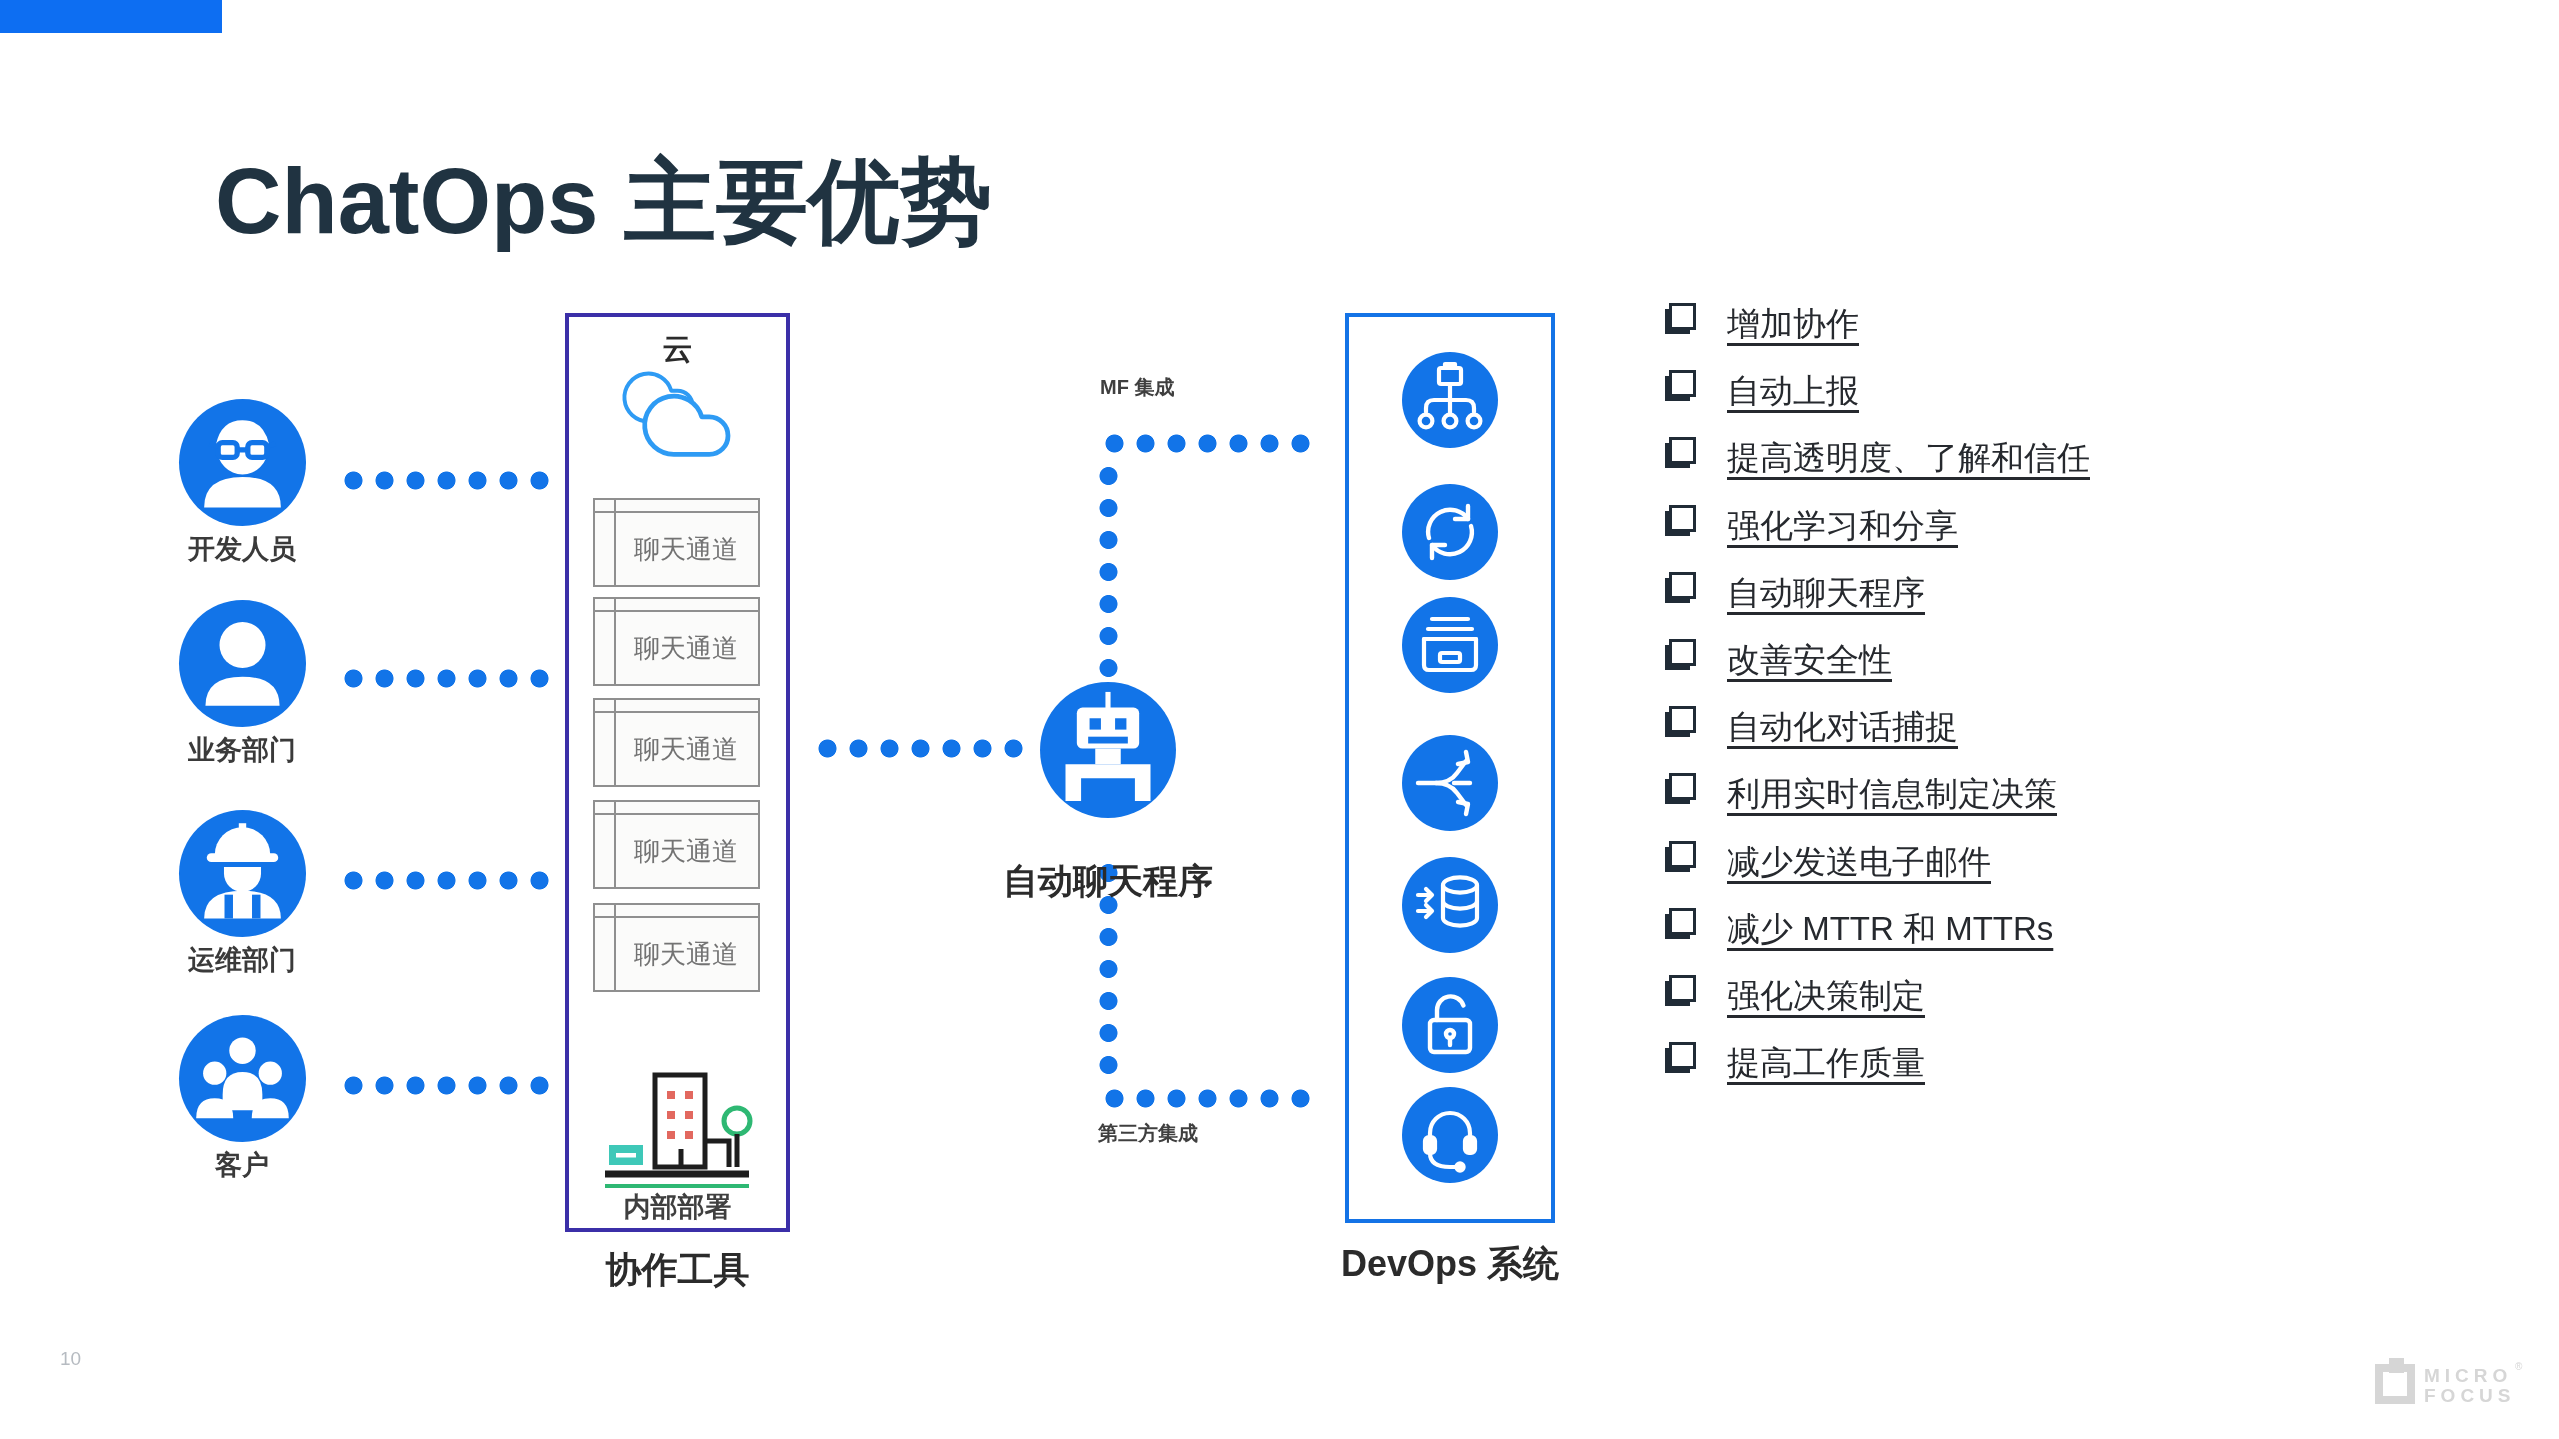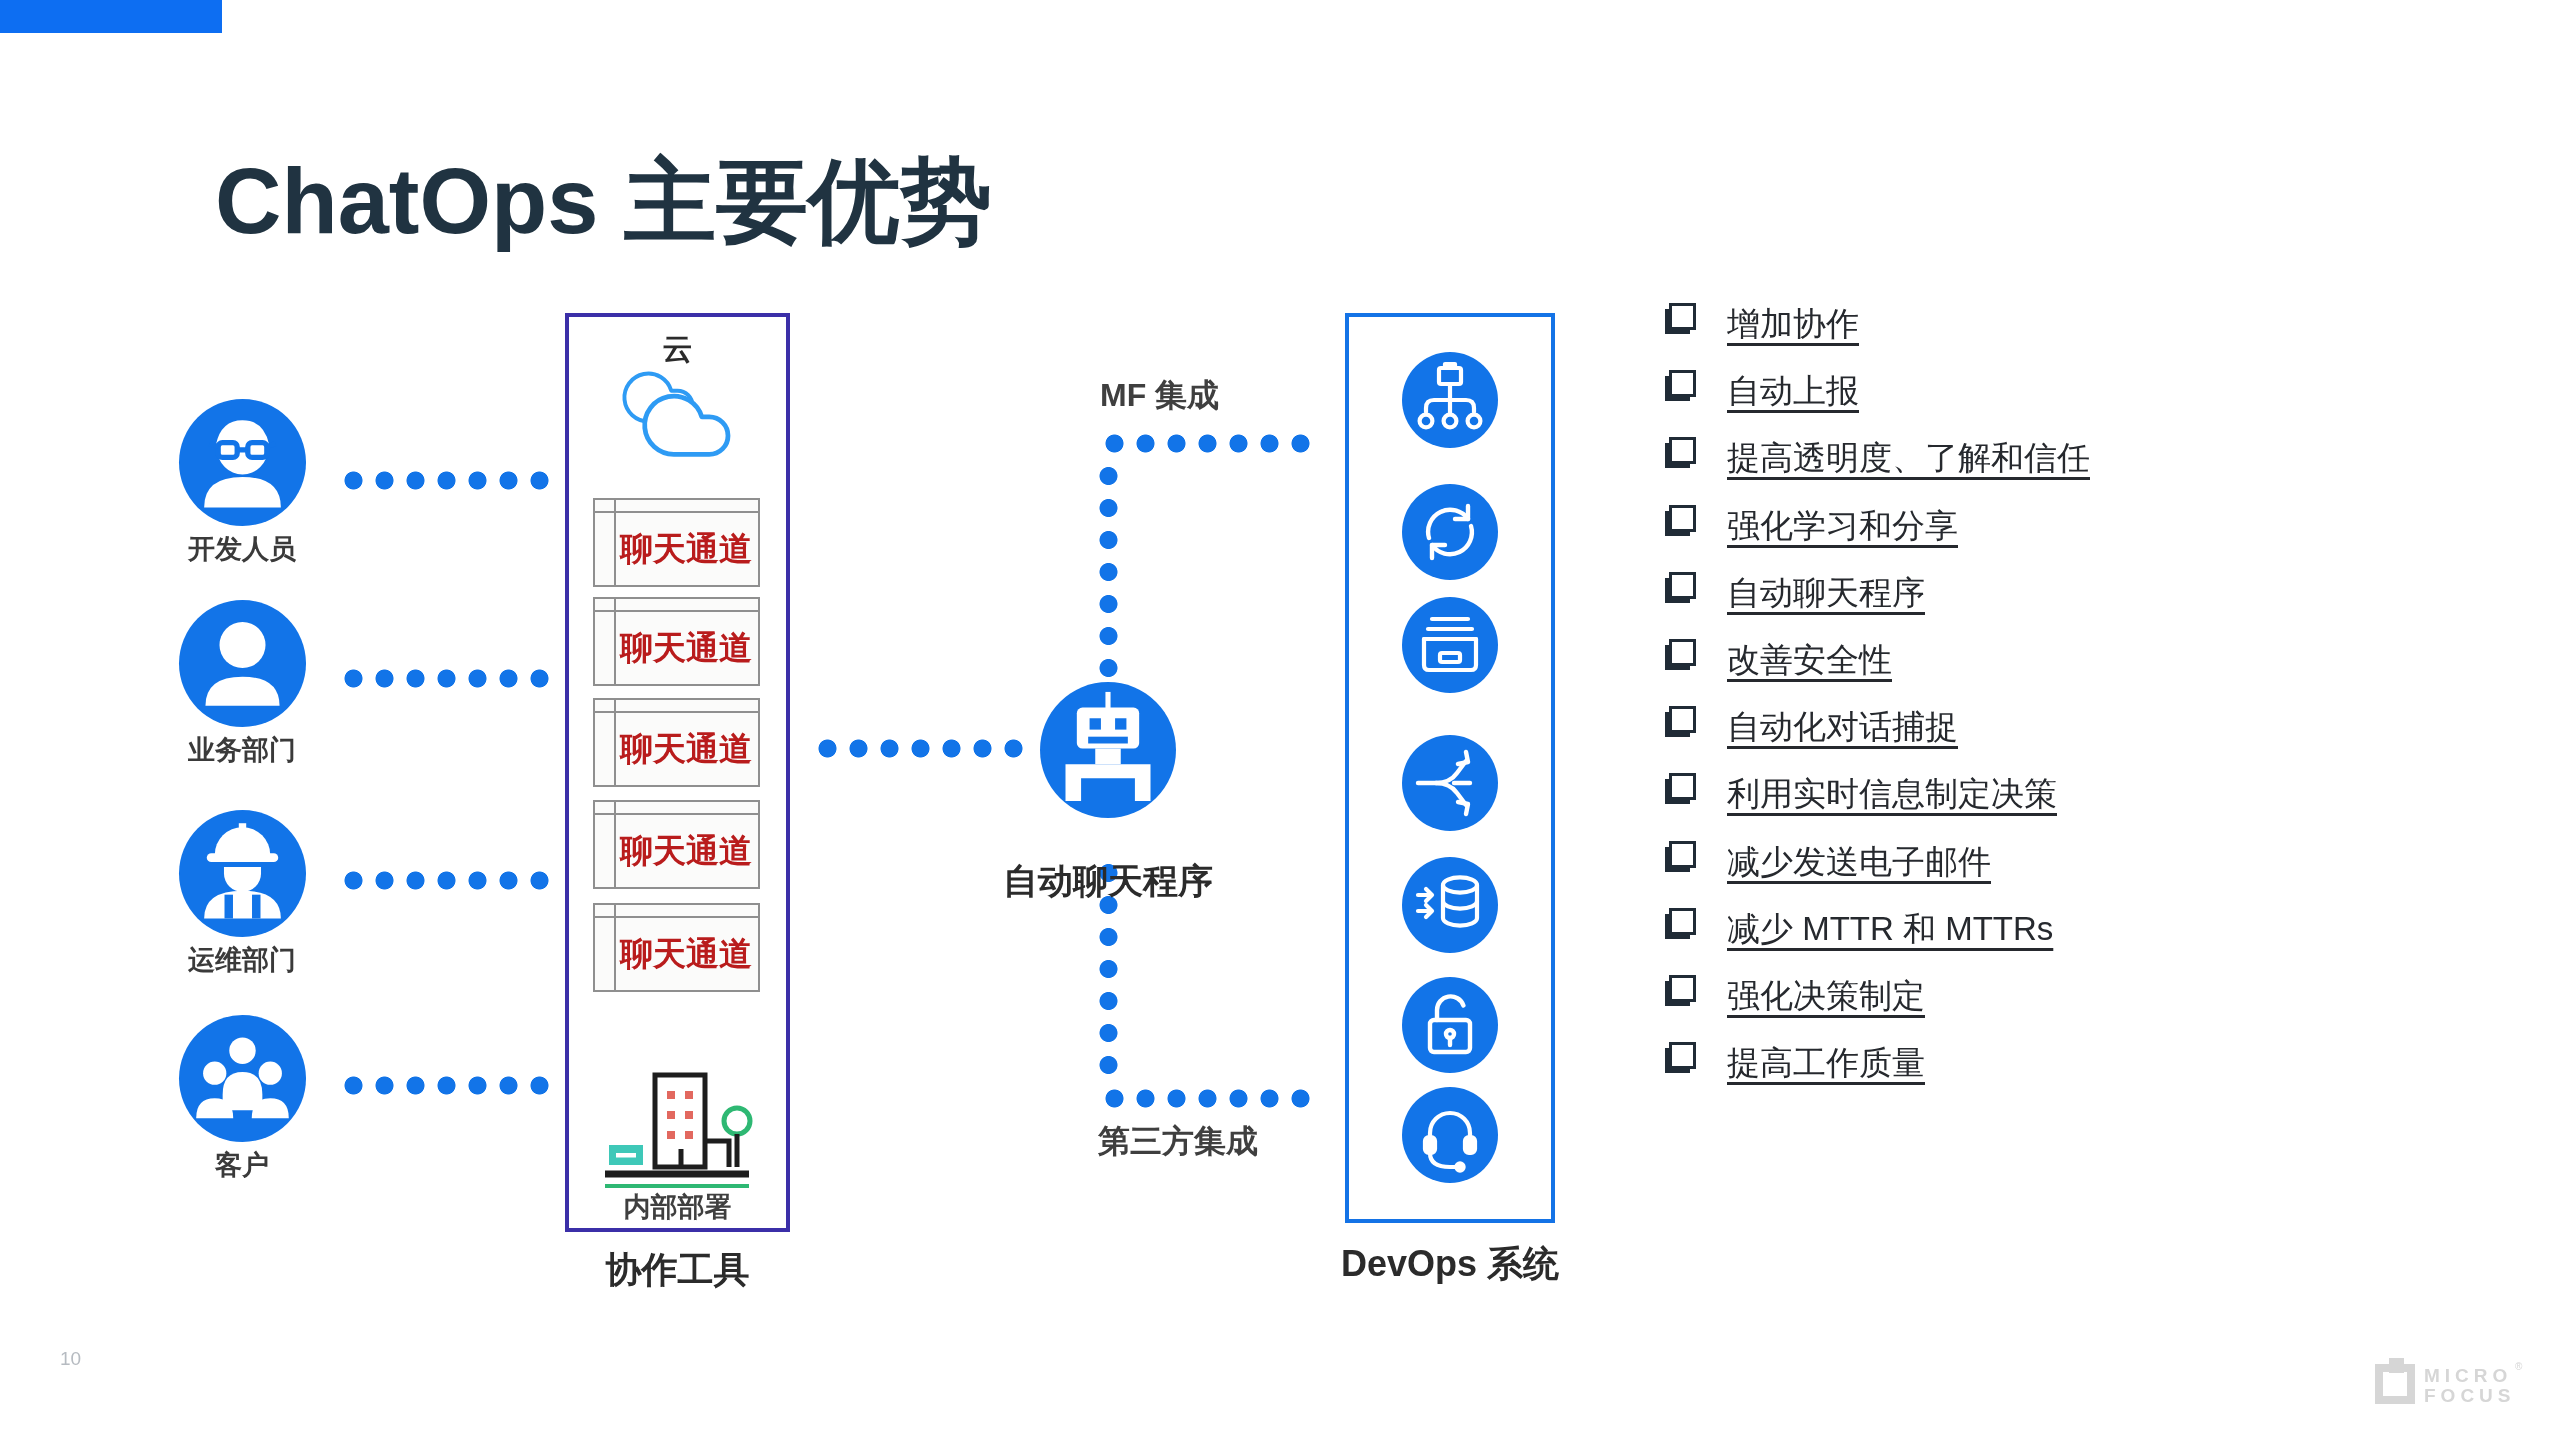--- a/index.html
+++ b/index.html
@@ -19,31 +19,31 @@
   .dots-h{position:absolute;height:19px;background-image:radial-gradient(circle,#1274e8 0 8.6px,rgba(0,0,0,0) 9.4px);background-size:31px 19px;background-repeat:repeat-x;}
   .dots-v{position:absolute;width:19px;background-image:radial-gradient(circle,#1274e8 0 8.6px,rgba(0,0,0,0) 9.4px);background-size:19px 32px;background-repeat:repeat-y;}
 
   
   .collab-box{position:absolute;left:565px;top:313px;width:225px;height:919px;border:4px solid #3b2fa8;box-sizing:border-box;background:#fff;}
   .cloud-label{position:absolute;left:0;right:0;top:12px;text-align:center;font-size:30px;font-weight:600;color:#2b2b2b;}
   .cloud-svg{position:absolute;left:45px;top:52px;width:128px;height:100px;}
   .channel{position:absolute;left:24px;width:167px;height:89px;border:2px solid #8f8f8f;background:#fbfbfa;box-sizing:border-box;}
   .channel::before{content:"";position:absolute;left:0;right:0;top:11px;border-top:2px solid #8f8f8f;}
   .channel::after{content:"";position:absolute;top:0;bottom:0;left:19px;border-left:2px solid #8f8f8f;}
-  .channel-text{position:absolute;left:19px;right:0;top:13px;bottom:0;display:flex;align-items:center;justify-content:center;font-size:33px;font-weight:700;color:#b91c1c;}
+  .channel-text{position:absolute;left:19px;right:0;top:13px;bottom:0;display:flex;align-items:center;justify-content:center;font-size:26px;font-weight:400;color:#737373;}
   .building-svg{position:absolute;left:28px;top:752px;width:160px;height:122px;}
   .onprem-label{position:absolute;left:0;right:0;top:872px;text-align:center;font-size:27px;font-weight:600;color:#3f3f3f;}
   .collab-title{position:absolute;left:563px;top:1246px;width:229px;text-align:center;font-size:36px;font-weight:bold;color:#2b2b2b;}
 
   
   .bot-circle{position:absolute;left:1040px;top:682px;width:136px;height:136px;border-radius:50%;background:#1274e8;}
   .bot-circle svg{position:absolute;inset:0;width:100%;height:100%;}
   .bot-label{position:absolute;left:968px;top:818px;width:280px;text-align:center;font-size:35px;font-weight:bold;color:#2b2b2b;white-space:nowrap;margin-top:40px;}
 
-  .integration-label{position:absolute;font-size:32px;font-weight:600;color:#3f3f3f;white-space:nowrap;}
+  .integration-label{position:absolute;font-size:20px;font-weight:600;color:#3f3f3f;white-space:nowrap;}
 
   
   .devops-box{position:absolute;left:1345px;top:313px;width:210px;height:910px;border:4px solid #1473e6;box-sizing:border-box;background:#fff;}
   .devops-icon{position:absolute;left:53px;width:96px;height:96px;border-radius:50%;background:#1274e8;}
   .devops-icon svg{position:absolute;inset:0;width:100%;height:100%;}
   .devops-title{position:absolute;left:1330px;top:1240px;width:240px;text-align:center;font-size:36px;font-weight:bold;color:#2b2b2b;white-space:nowrap;}
 
   
   .benefits{position:absolute;left:1664px;top:283px;list-style:none;margin:0;padding:0;}
   .benefits li{height:67.2px;display:flex;align-items:center;}

